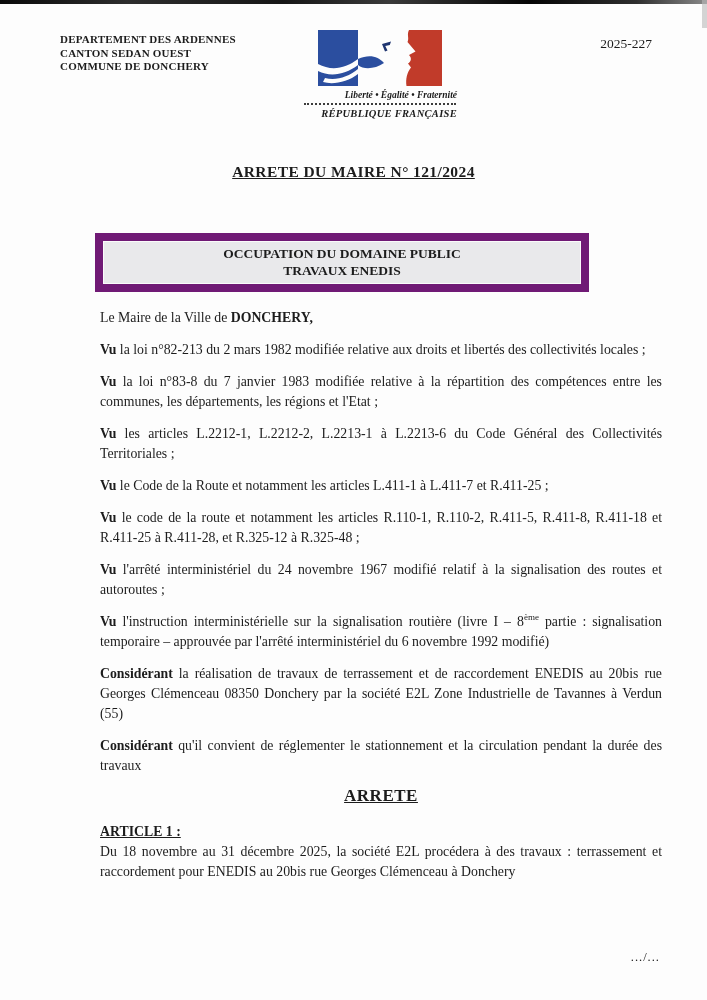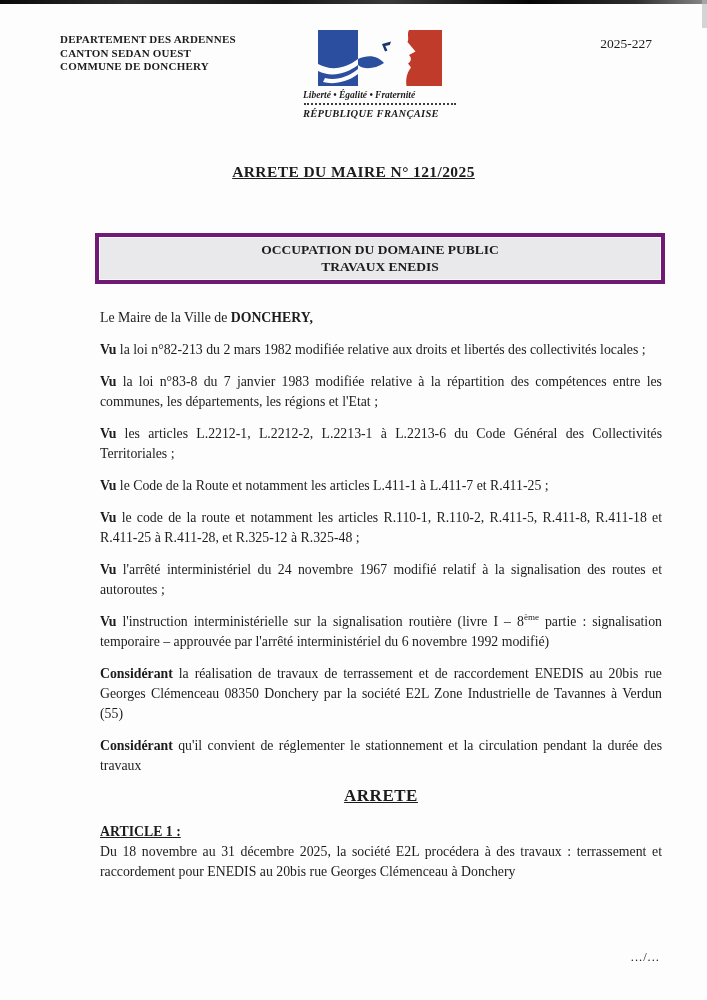--- a/index.html
+++ b/index.html
@@ -22,41 +22,41 @@
   }
   .header-left {
     position: absolute; left: 60px; top: 33px;
     font-weight: bold; font-size: 11px; line-height: 13px; letter-spacing: .2px;
   }
   .header-left .dept { margin-bottom: 1px; }
   .ref-number {
     position: absolute; right: 55px; top: 36px; font-size: 13.5px;
   }
   .emblem {
-    position: absolute; left: 303px; top: 30px; width: 154px; text-align: left;
+    position: absolute; left: 303px; top: 30px; width: 154px; text-align: right;
   }
   .emblem svg { display: block; margin: 0 auto; }
   .emblem .motto {
     font-style: italic; font-weight: bold; font-size: 9.5px;
     margin-top: 4px; white-space: nowrap;
   }
   .emblem .divider { border-top: 2px dotted #3c3c3c; margin: 3px 1px 3px; }
   .emblem .republic {
     font-style: italic; font-weight: bold; font-size: 10.5px;
     letter-spacing: .3px; white-space: nowrap;
   }
   .doc-title {
     position: absolute; top: 163px; left: 0; width: 100%;
     text-align: center; font-size: 15.5px; font-weight: bold; letter-spacing: .4px;
   }
   .doc-title span { text-decoration: underline; }
   .subject-box {
-    position: absolute; left: 95px; top: 233px; width: 570px;
+    position: absolute; left: 95px; top: 233px; width: 494px;
     background: var(--box-bg, #e9e9eb);
-    border: 4px solid #701a75;
+    border: 8px solid #701a75;
     box-shadow: inset 0 0 0 1px #fbfbfb;
     text-align: center; font-weight: bold; font-size: 13.5px;
     line-height: 17px; padding: 4px 16px 5px;
   }
   .body-text {
     position: absolute; left: 100px; top: 296px; width: 562px;
     font-size: 13.8px; line-height: 20px; text-align: justify;
   }
   .para { margin: 12px 0 10px; }
   .b { font-weight: bold; }
@@ -95,21 +95,21 @@
     <path d="M7,48 C18,51 30,47 40,39 L40,44 C30,52 15,55 5,52 Z" fill="#fdfdfd"></path>
     <path d="M40,29 C51,24 60,26 66,33 C57,39 46,40 40,35 Z" fill="var(--blue,#2b4e9f)"></path>
     <path d="M64,14 l9,-2.5 -1.2,3.5 -4.5,1 2.2,4.5 -2.5,1 z" fill="var(--eye,#1f3570)"></path>
   </svg>
   <div class="motto">Liberté • Égalité • Fraternité</div>
   <div class="divider"></div>
   <div class="republic">RÉPUBLIQUE FRANÇAISE</div>
 </div>
 
 <div class="doc-title">
-  <span>ARRETE DU MAIRE N° 121/2025</span>
+  <span>ARRETE DU MAIRE N° 121/2024</span>
 </div>
 
 <div class="subject-box">
   <div>OCCUPATION DU DOMAINE PUBLIC</div>
   <div>TRAVAUX ENEDIS</div>
 </div>
 
 <div class="body-text">
   <div>
       <p class="para"><span>Le Maire de la Ville de </span><span class="b">DONCHERY,</span></p>

